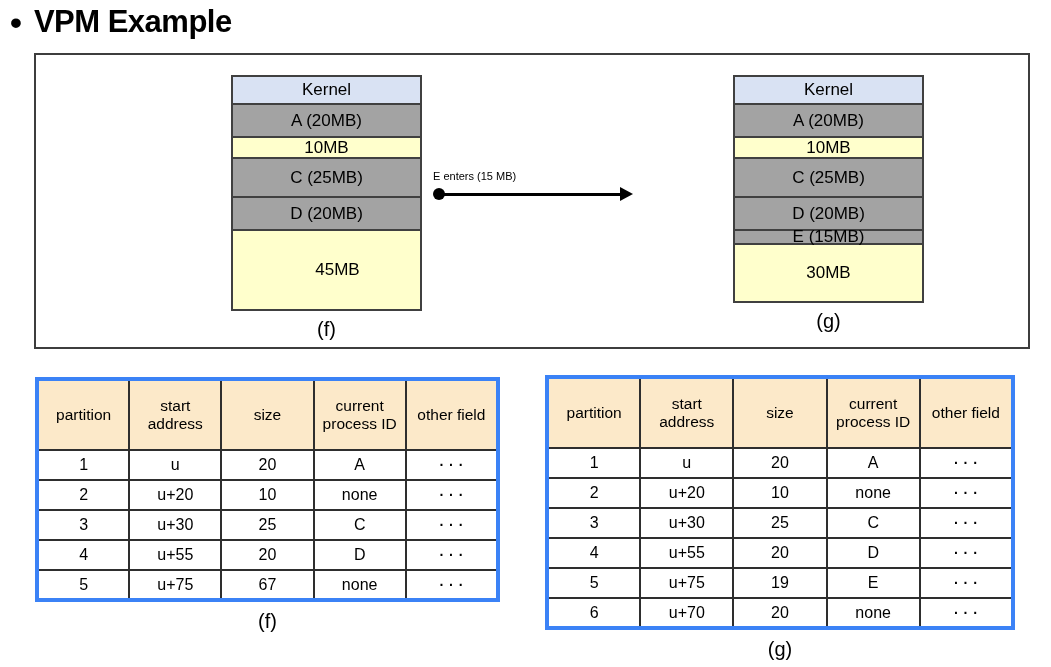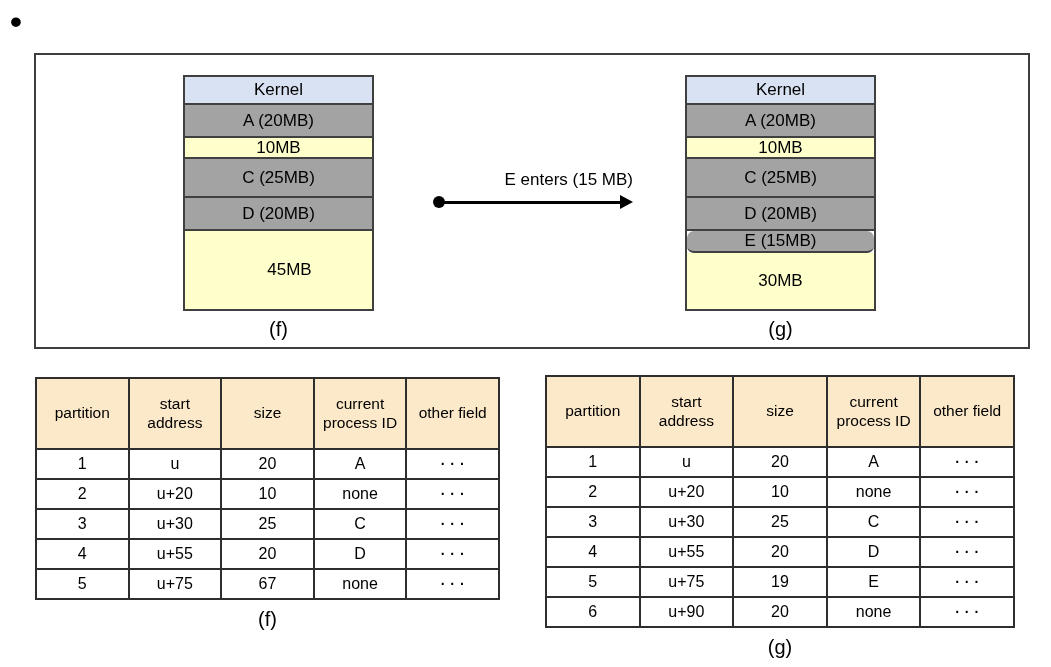--- a/index.html
+++ b/index.html
@@ -25,42 +25,42 @@
 
   
   .diagram-box {
     position:absolute; left:34px; top:53px;
     width:996px; height:296px;
     border:2px solid #3d3d3d;
     background:#fff;
   }
 
   
-  .stack-wrap { position:absolute; width:191px; }
+  .stack-wrap { position:absolute; width:191px;margin-left:48px; }
   .stack-wrap.f { left:147px; top:20px; }
   .stack-wrap.g { left:649px; top:20px; }
   .stack { border:2px solid #404040; }
   .seg {
     display:flex; align-items:center; justify-content:center;
     font-size:17px;
     border-bottom:2px solid #404040;
     background:#a3a3a3;
   }
   .seg:last-child { border-bottom:none; }
   .seg-kernel { background:var(--kernel-bg,#D9E2F3); }
   .seg-free   { background:var(--free-bg,#FFFFCC); }
   .stack-caption {
     margin-top:7px; text-align:center; font-size:20px;
   }
 
   
   .arrow-group {
     position:absolute; left:397px; top:115px; width:200px;
   }
-  .arrow-label { text-align:right; font-size:17px; margin-bottom:5px; white-space:nowrap; }
+  .arrow-label { text-align:left; font-size:11px; margin-bottom:5px; white-space:nowrap; }
   .arrow { position:relative; height:14px; }
   .arrow .tail-dot {
     position:absolute; left:0; top:1px;
     width:12px; height:12px; border-radius:50%; background:#000;
   }
   .arrow .shaft {
     position:absolute; left:6px; right:10px; top:5.5px;
     height:3px; background:#000;
   }
   .arrow .head {
@@ -70,21 +70,21 @@
     border-top:7px solid transparent;
     border-bottom:7px solid transparent;
   }
 
   
   .table-block { position:absolute; }
   .table-block.f { left:35px;  top:377px; width:465px; }
   .table-block.g { left:545px; top:375px; width:470px; }
   table {
     width:100%; border-collapse:collapse; table-layout:fixed;
-    border:1px solid #3b82f6;
+    border:4px solid #3b82f6;
   }
   th, td {
     border:2px solid #2e2e2e;
     text-align:center; vertical-align:middle;
     font-weight:400;
   }
   th {
     background:var(--table-header-bg,#FCE9C9);
     height:71px; font-size:15.5px; line-height:1.18; padding:0 8px;
   }
@@ -92,20 +92,21 @@
   td.dots { letter-spacing:5px; font-size:14px; font-weight:700; padding-left:5px; }
   .table-caption { margin-top:8px; text-align:center; font-size:20px; }
 </style>
 </head>
 <body>
 
 <div class="slide">
 
   <div class="title-row">
     <span class="bullet">•</span>
+    <span class="title-text">VPM Example</span>
   </div>
 
   <div class="diagram-box">
 
     <div class="stack-wrap f">
       <div class="stack" id="stack-f">
           <div class="seg seg-kernel" style="height: 28px;">Kernel</div>
           <div class="seg seg-process" style="height: 33px;">A (20MB)</div>
           <div class="seg seg-free" style="height: 21px;">10MB</div>
           <div class="seg seg-process" style="height: 39px;">C (25MB)</div>
@@ -124,21 +125,21 @@
       </div>
     </div>
 
     <div class="stack-wrap g">
       <div class="stack" id="stack-g">
           <div class="seg seg-kernel" style="height: 28px;">Kernel</div>
           <div class="seg seg-process" style="height: 33px;">A (20MB)</div>
           <div class="seg seg-free" style="height: 21px;">10MB</div>
           <div class="seg seg-process" style="height: 39px;">C (25MB)</div>
           <div class="seg seg-process" style="height: 33px;">D (20MB)</div>
-          <div class="seg seg-process" style="height: 22px; border-radius: 7px;">E (15MB)</div>
+          <div class="seg seg-process" style="height: 14px;">E (15MB)</div>
           <div class="seg seg-free" style="height: 56px;">30MB</div>
         </div>
       <div class="stack-caption">(g)</div>
     </div>
 
   </div>
 
   <div class="table-block f">
     <table id="table-f">
         <thead>
@@ -233,21 +234,21 @@
           </tr>
           <tr>
             <td>5</td>
             <td>u+75</td>
             <td>19</td>
             <td>E</td>
             <td class="dots">···</td>
           </tr>
           <tr>
             <td>6</td>
-            <td>u+90</td>
+            <td>u+70</td>
             <td>20</td>
             <td>none</td>
             <td class="dots">···</td>
           </tr>
         </tbody>
       </table>
     <div class="table-caption">(g)</div>
   </div>
 
 </div>

